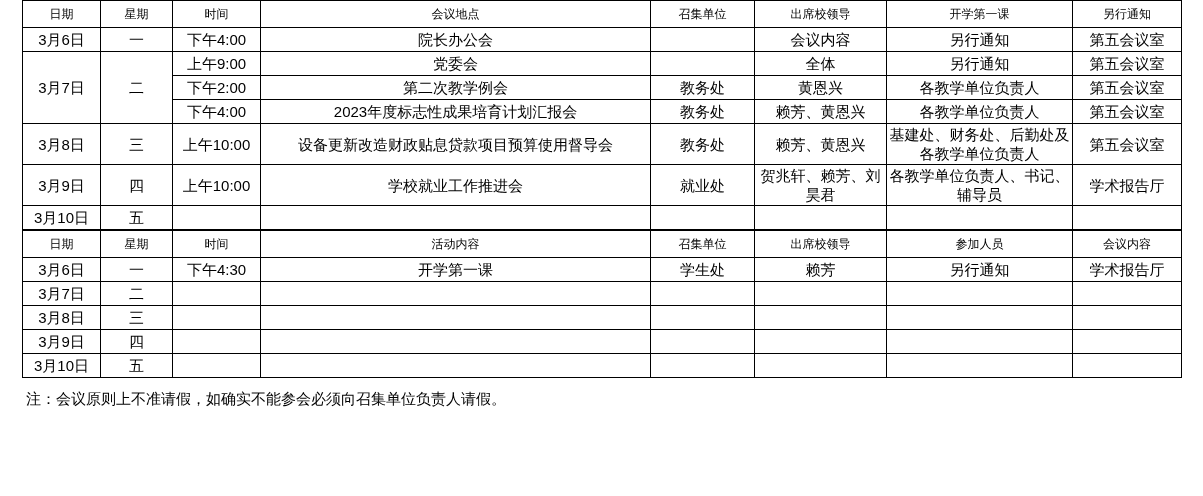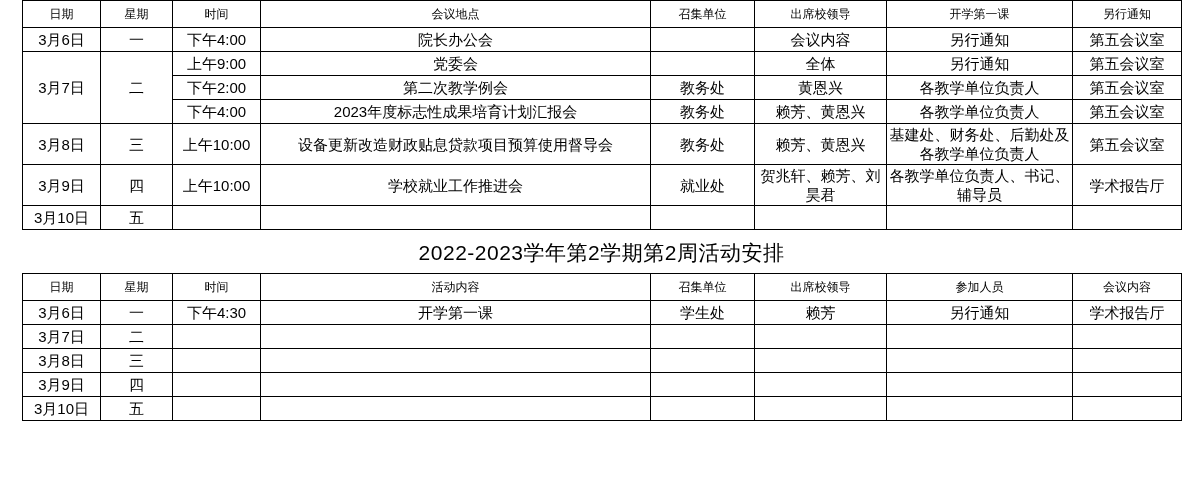--- a/index.html
+++ b/index.html
@@ -164,21 +164,20 @@
         <td></td>
         <td></td>
         <td></td>
         <td></td>
         <td></td>
         <td></td>
       </tr>
     </tbody>
   </table>
 
-  <div class="doc-title second">2022-2023学年第2学期第2周活动安排</div>
 
   <table class="sched">
     <colgroup>
       <col class="c-date">
         <col class="c-week">
         <col class="c-time">
         <col class="c-content">
       <col class="c-org">
         <col class="c-leader">
         <col class="c-attend">
@@ -243,14 +242,15 @@
         <td class="empty-cell"></td>
         <td></td>
         <td></td>
         <td></td>
         <td></td>
         <td></td>
       </tr>
     </tbody>
   </table>
 
+  <div class="note">注：会议原则上不准请假，如确实不能参会必须向召集单位负责人请假。</div>
 
 </div>
 
 </body></html>

